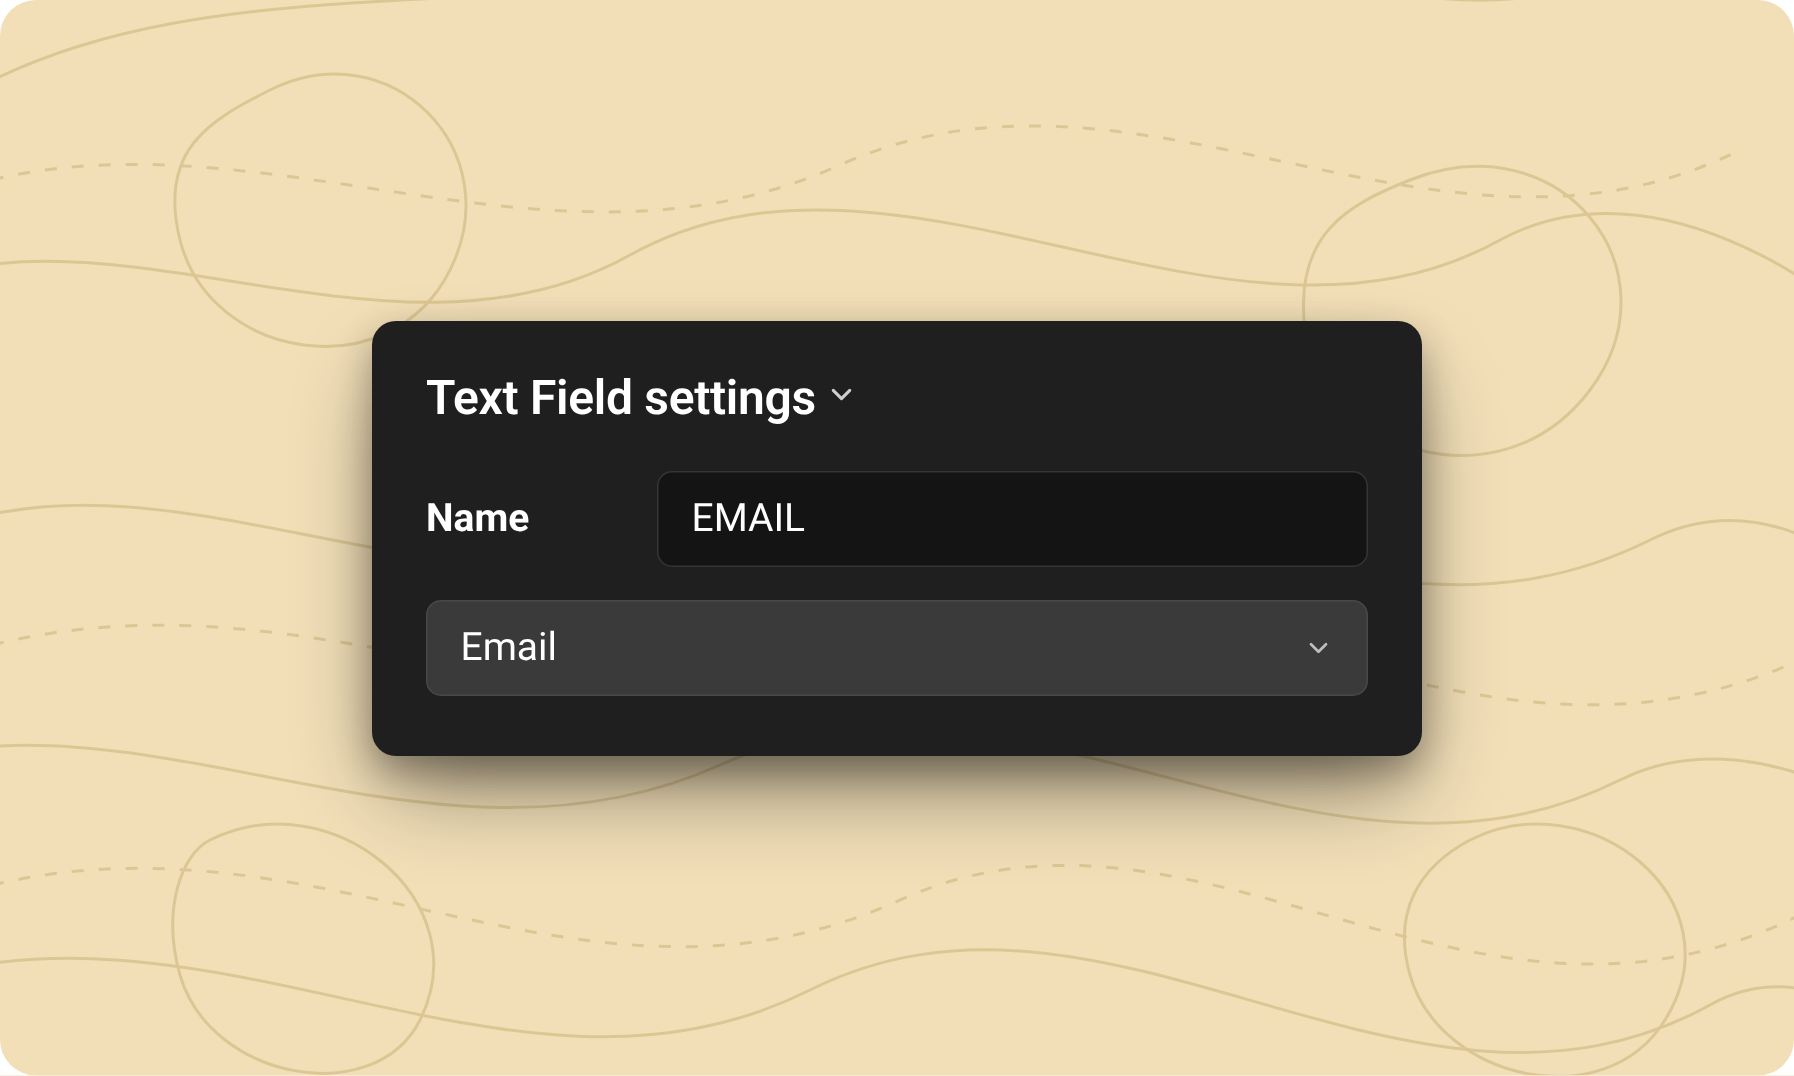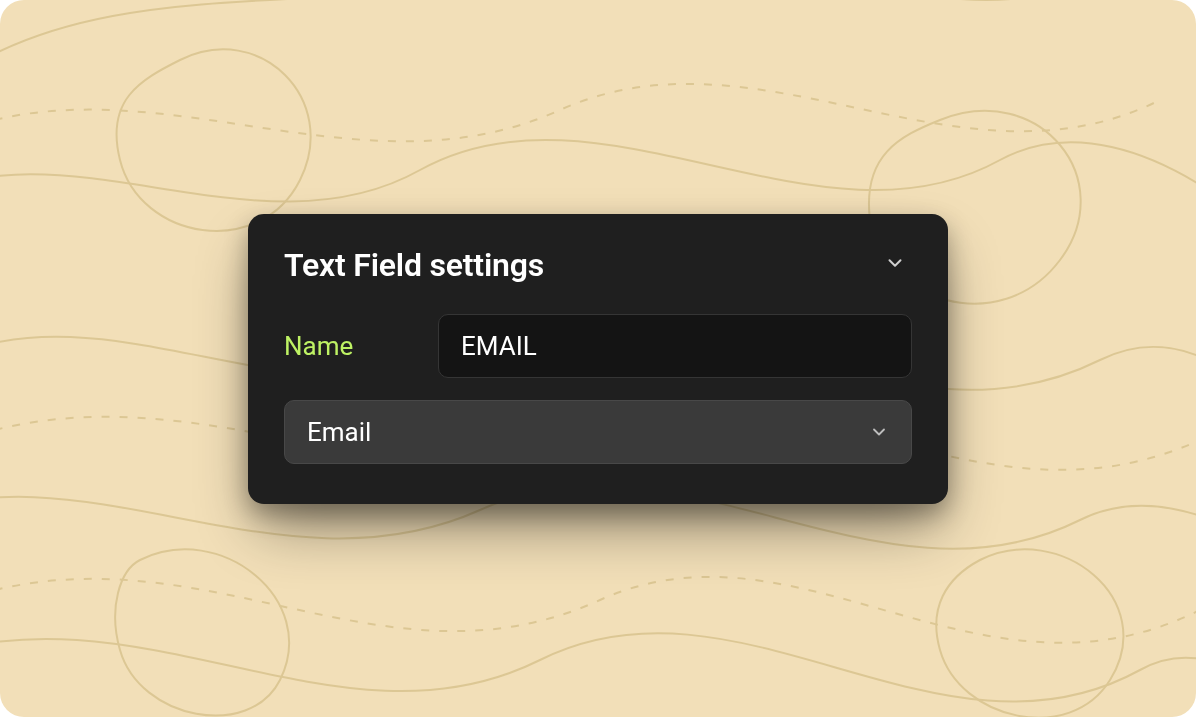--- a/index.html
+++ b/index.html
@@ -34,21 +34,21 @@
       position: relative;
       width: 700px;
       background: #1f1f1f;
       border-radius: 16px;
       padding: 32px 36px 40px 36px;
       box-shadow: 0 30px 60px -10px rgba(0,0,0,0.45), 0 10px 25px rgba(0,0,0,0.3);
     }
     .panel-header {
       display: flex;
       align-items: center;
-      justify-content: space-between;
+      justify-content: flex-start;
       margin-bottom: 30px;
     }
     .panel-title {
       color: #ffffff;
       font-size: 32px;
       font-weight: 600;
       letter-spacing: -0.2px;
     }
     .collapse-btn {
       background: transparent;
@@ -64,23 +64,23 @@
       display: flex;
       align-items: center;
       gap: 24px;
       margin-top: 22px;
     }
     .row:first-of-type {
       margin-top: 0;
     }
     .row-label {
       width: 130px;
-      color: #bef264;
+      color: #ffffff;
       font-size: 26px;
-      font-weight: 400;
+      font-weight: 700;
     }
     .text-input {
       flex: 1;
       height: 64px;
       background: #141414;
       border: 1px solid #353535;
       border-radius: 10px;
       color: #ffffff;
       font-size: 26px;
       padding: 0 22px;

